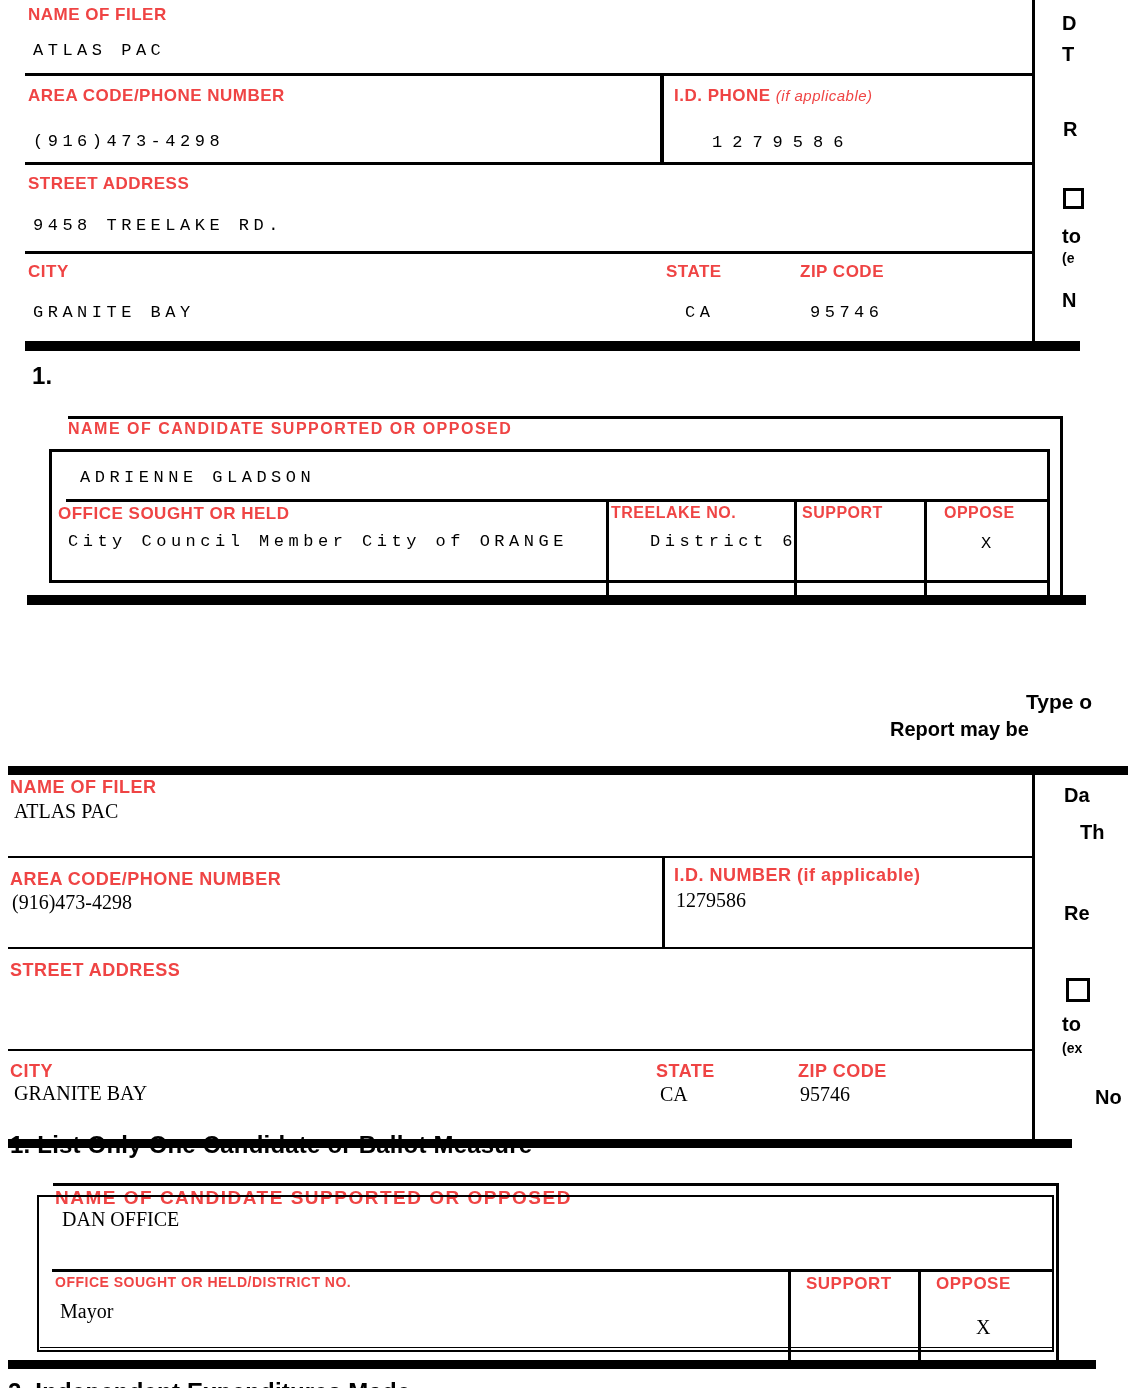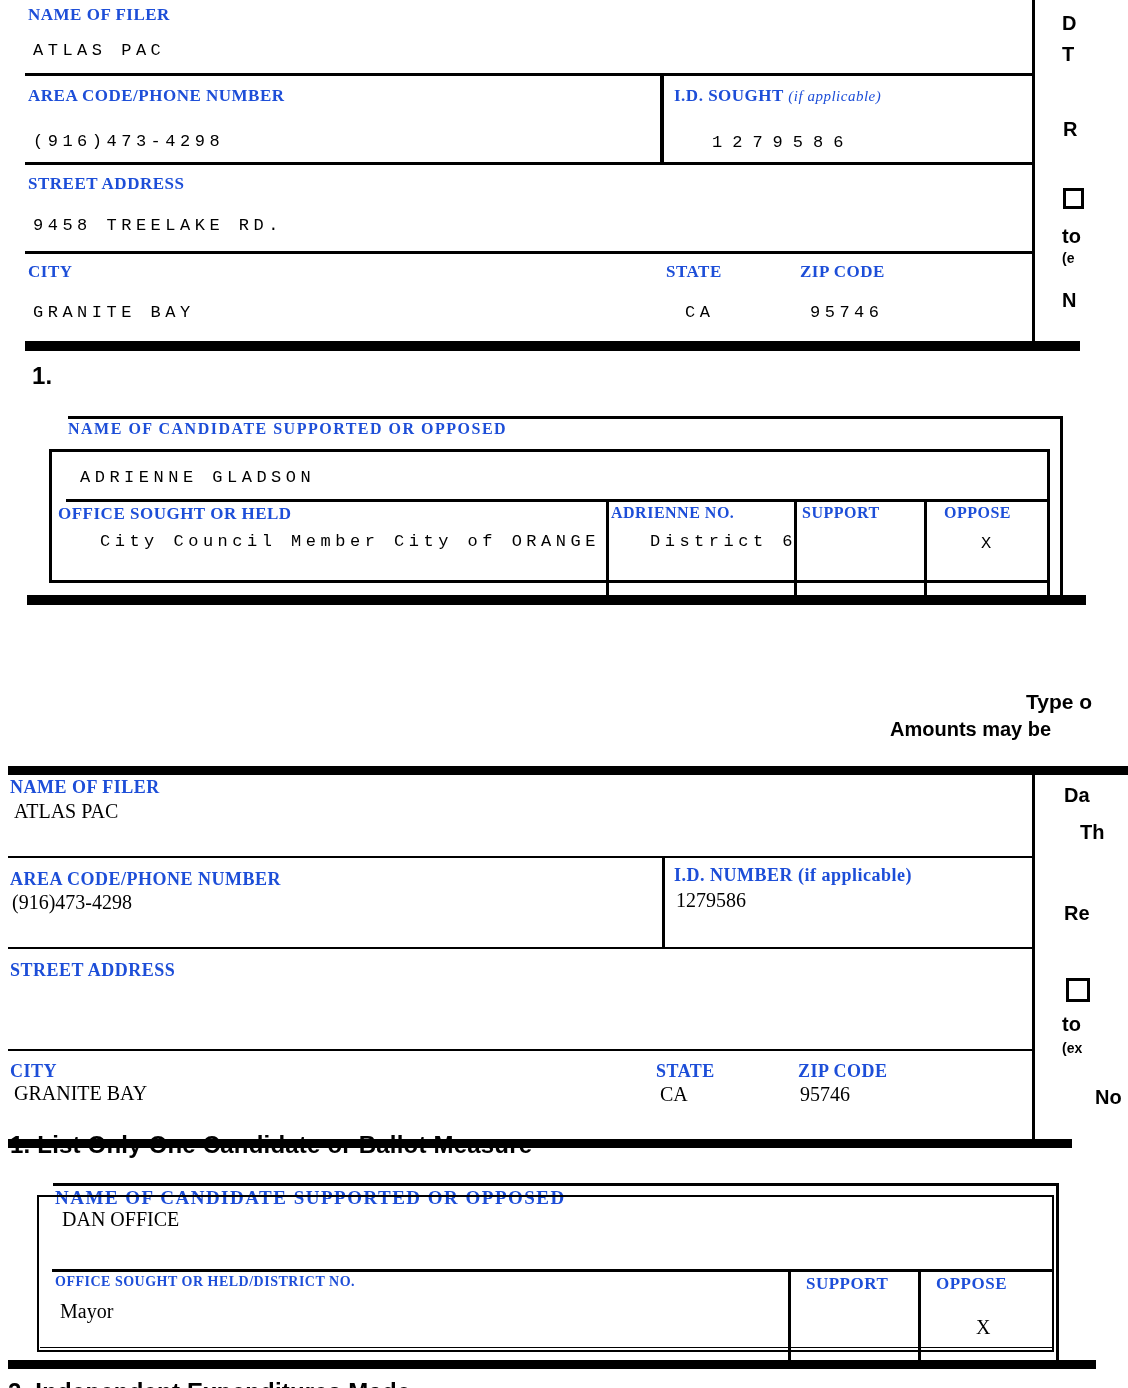--- a/index.html
+++ b/index.html
@@ -1,20 +1,20 @@
 <!DOCTYPE html>
 <html><head>
 <meta charset="utf-8">
 <style>
   html,body{margin:0;padding:0;background:#fff;}
   #page{position:relative;width:1128px;height:1388px;background:#ffffff;overflow:hidden;
         color:#000;font-family:"Liberation Sans",sans-serif;}
   .abs{position:absolute;}
   .hline,.vline,.bar{position:absolute;background:#000;}
-  .lbl{position:absolute;font-family:Liberation Serif, serif;font-weight:700;color:#1d4ed8;
+  .lbl{position:absolute;font-family:Liberation Sans, sans-serif;font-weight:700;color:#ef4444;
        white-space:nowrap;letter-spacing:0.5px;}
   .lbl1{font-size:17px;}        
   .lbl2{font-size:18px;}        
   .mono{position:absolute;font-family:"Liberation Mono","DejaVu Sans Mono",monospace;
         font-size:17px;letter-spacing:4.5px;white-space:nowrap;color:#000;}
   .serif{position:absolute;font-family:"Liberation Serif","DejaVu Serif",serif;
          font-size:20px;white-space:nowrap;color:#000;}
   .head{position:absolute;font-weight:700;font-size:24px;white-space:nowrap;letter-spacing:0.2px;}
   .note{position:absolute;font-weight:700;font-size:20px;white-space:nowrap;overflow:hidden;}
   .notesm{position:absolute;font-weight:700;font-size:14px;white-space:nowrap;overflow:hidden;}
@@ -31,21 +31,21 @@
   <div class="hline" style="left:25px;top:251px;width:1009px;height:3px;"></div>
   <div class="bar" style="left:25px;top:341px;width:1055px;height:10px;"></div>
   <div class="vline" style="left:1032px;top:0;width:3px;height:341px;"></div>
   <div class="vline" style="left:660px;top:73px;width:4px;height:92px;"></div>
 
   <div class="lbl lbl1" style="left:28px;top:5px;">NAME OF FILER</div>
   <div class="mono" style="left:33px;top:41px;">ATLAS PAC</div>
   <div class="lbl lbl1" style="left:28px;top:86px;">AREA CODE/PHONE NUMBER</div>
   <div class="mono" style="left:33px;top:132px;">(916)473-4298</div>
   <div class="lbl lbl1" style="left:674px;top:86px;">
-    <span>I.D. SOUGHT</span>
+    <span>I.D. PHONE</span>
     <span class="ital">(if applicable)</span>
   </div>
   <div class="mono" style="left:712px;top:133px;letter-spacing:10px;">1279586</div>
   <div class="lbl lbl1" style="left:28px;top:174px;">STREET ADDRESS</div>
   <div class="mono" style="left:33px;top:216px;">9458 TREELAKE RD.</div>
   <div class="lbl lbl1" style="left:28px;top:262px;">CITY</div>
   <div class="lbl lbl1" style="left:666px;top:262px;">STATE</div>
   <div class="lbl lbl1" style="left:800px;top:262px;">ZIP CODE</div>
   <div class="mono" style="left:33px;top:303px;">GRANITE BAY</div>
   <div class="mono" style="left:685px;top:303px;">CA</div>
@@ -68,33 +68,33 @@
   <div class="abs" style="left:49px;top:449px;width:1001px;height:134px;border:3px solid #000;box-sizing:border-box;"></div>
   <div class="mono" style="left:80px;top:468px;">ADRIENNE GLADSON</div>
 
   <div class="hline" style="left:66px;top:499px;width:984px;height:3px;"></div>
   <div class="vline" style="left:606px;top:499px;width:3px;height:96px;"></div>
   <div class="vline" style="left:794px;top:499px;width:3px;height:96px;"></div>
   <div class="vline" style="left:924px;top:499px;width:3px;height:96px;"></div>
   <div class="vline" style="left:1047px;top:583px;width:3px;height:12px;"></div>
 
   <div class="lbl" style="left:58px;top:504px;font-size:17px;">OFFICE SOUGHT OR HELD</div>
-  <div class="lbl" style="left:611px;top:504px;font-size:16px;">ADRIENNE NO.</div>
+  <div class="lbl" style="left:611px;top:504px;font-size:16px;">TREELAKE NO.</div>
   <div class="lbl" style="left:802px;top:504px;font-size:16px;">SUPPORT</div>
   <div class="lbl" style="left:944px;top:504px;font-size:16px;">OPPOSE</div>
 
-  <div class="mono" style="left:68px;top:532px;margin-left:32px;">City Council Member City of ORANGE</div>
+  <div class="mono" style="left:68px;top:532px;">City Council Member City of ORANGE</div>
   <div class="mono" style="left:650px;top:532px;">District 6</div>
   <div class="mono" style="left:845px;top:534px;"></div>
   <div class="mono" style="left:981px;top:534px;">X</div>
 
   <div class="bar" style="left:27px;top:595px;width:1059px;height:10px;"></div>
 
   <div class="note" style="left:1026px;top:690px;width:102px;font-size:21px;">Type o</div>
-  <div class="note" style="left:890px;top:718px;width:238px;font-size:20px;">Amounts may be</div>
+  <div class="note" style="left:890px;top:718px;width:238px;font-size:20px;">Report may be</div>
   <div class="bar" style="left:8px;top:766px;width:1120px;height:9px;"></div>
 
   <div class="vline" style="left:1032px;top:775px;width:3px;height:373px;"></div>
   <div class="hline" style="left:8px;top:856px;width:1026px;height:2px;"></div>
   <div class="hline" style="left:8px;top:947px;width:1026px;height:2px;"></div>
   <div class="hline" style="left:8px;top:1049px;width:1026px;height:2px;"></div>
   <div class="bar" style="left:8px;top:1139px;width:1064px;height:9px;"></div>
   <div class="vline" style="left:662px;top:856px;width:3px;height:91px;"></div>
 
   <div class="lbl lbl2" style="left:10px;top:777px;">NAME OF FILER</div>

